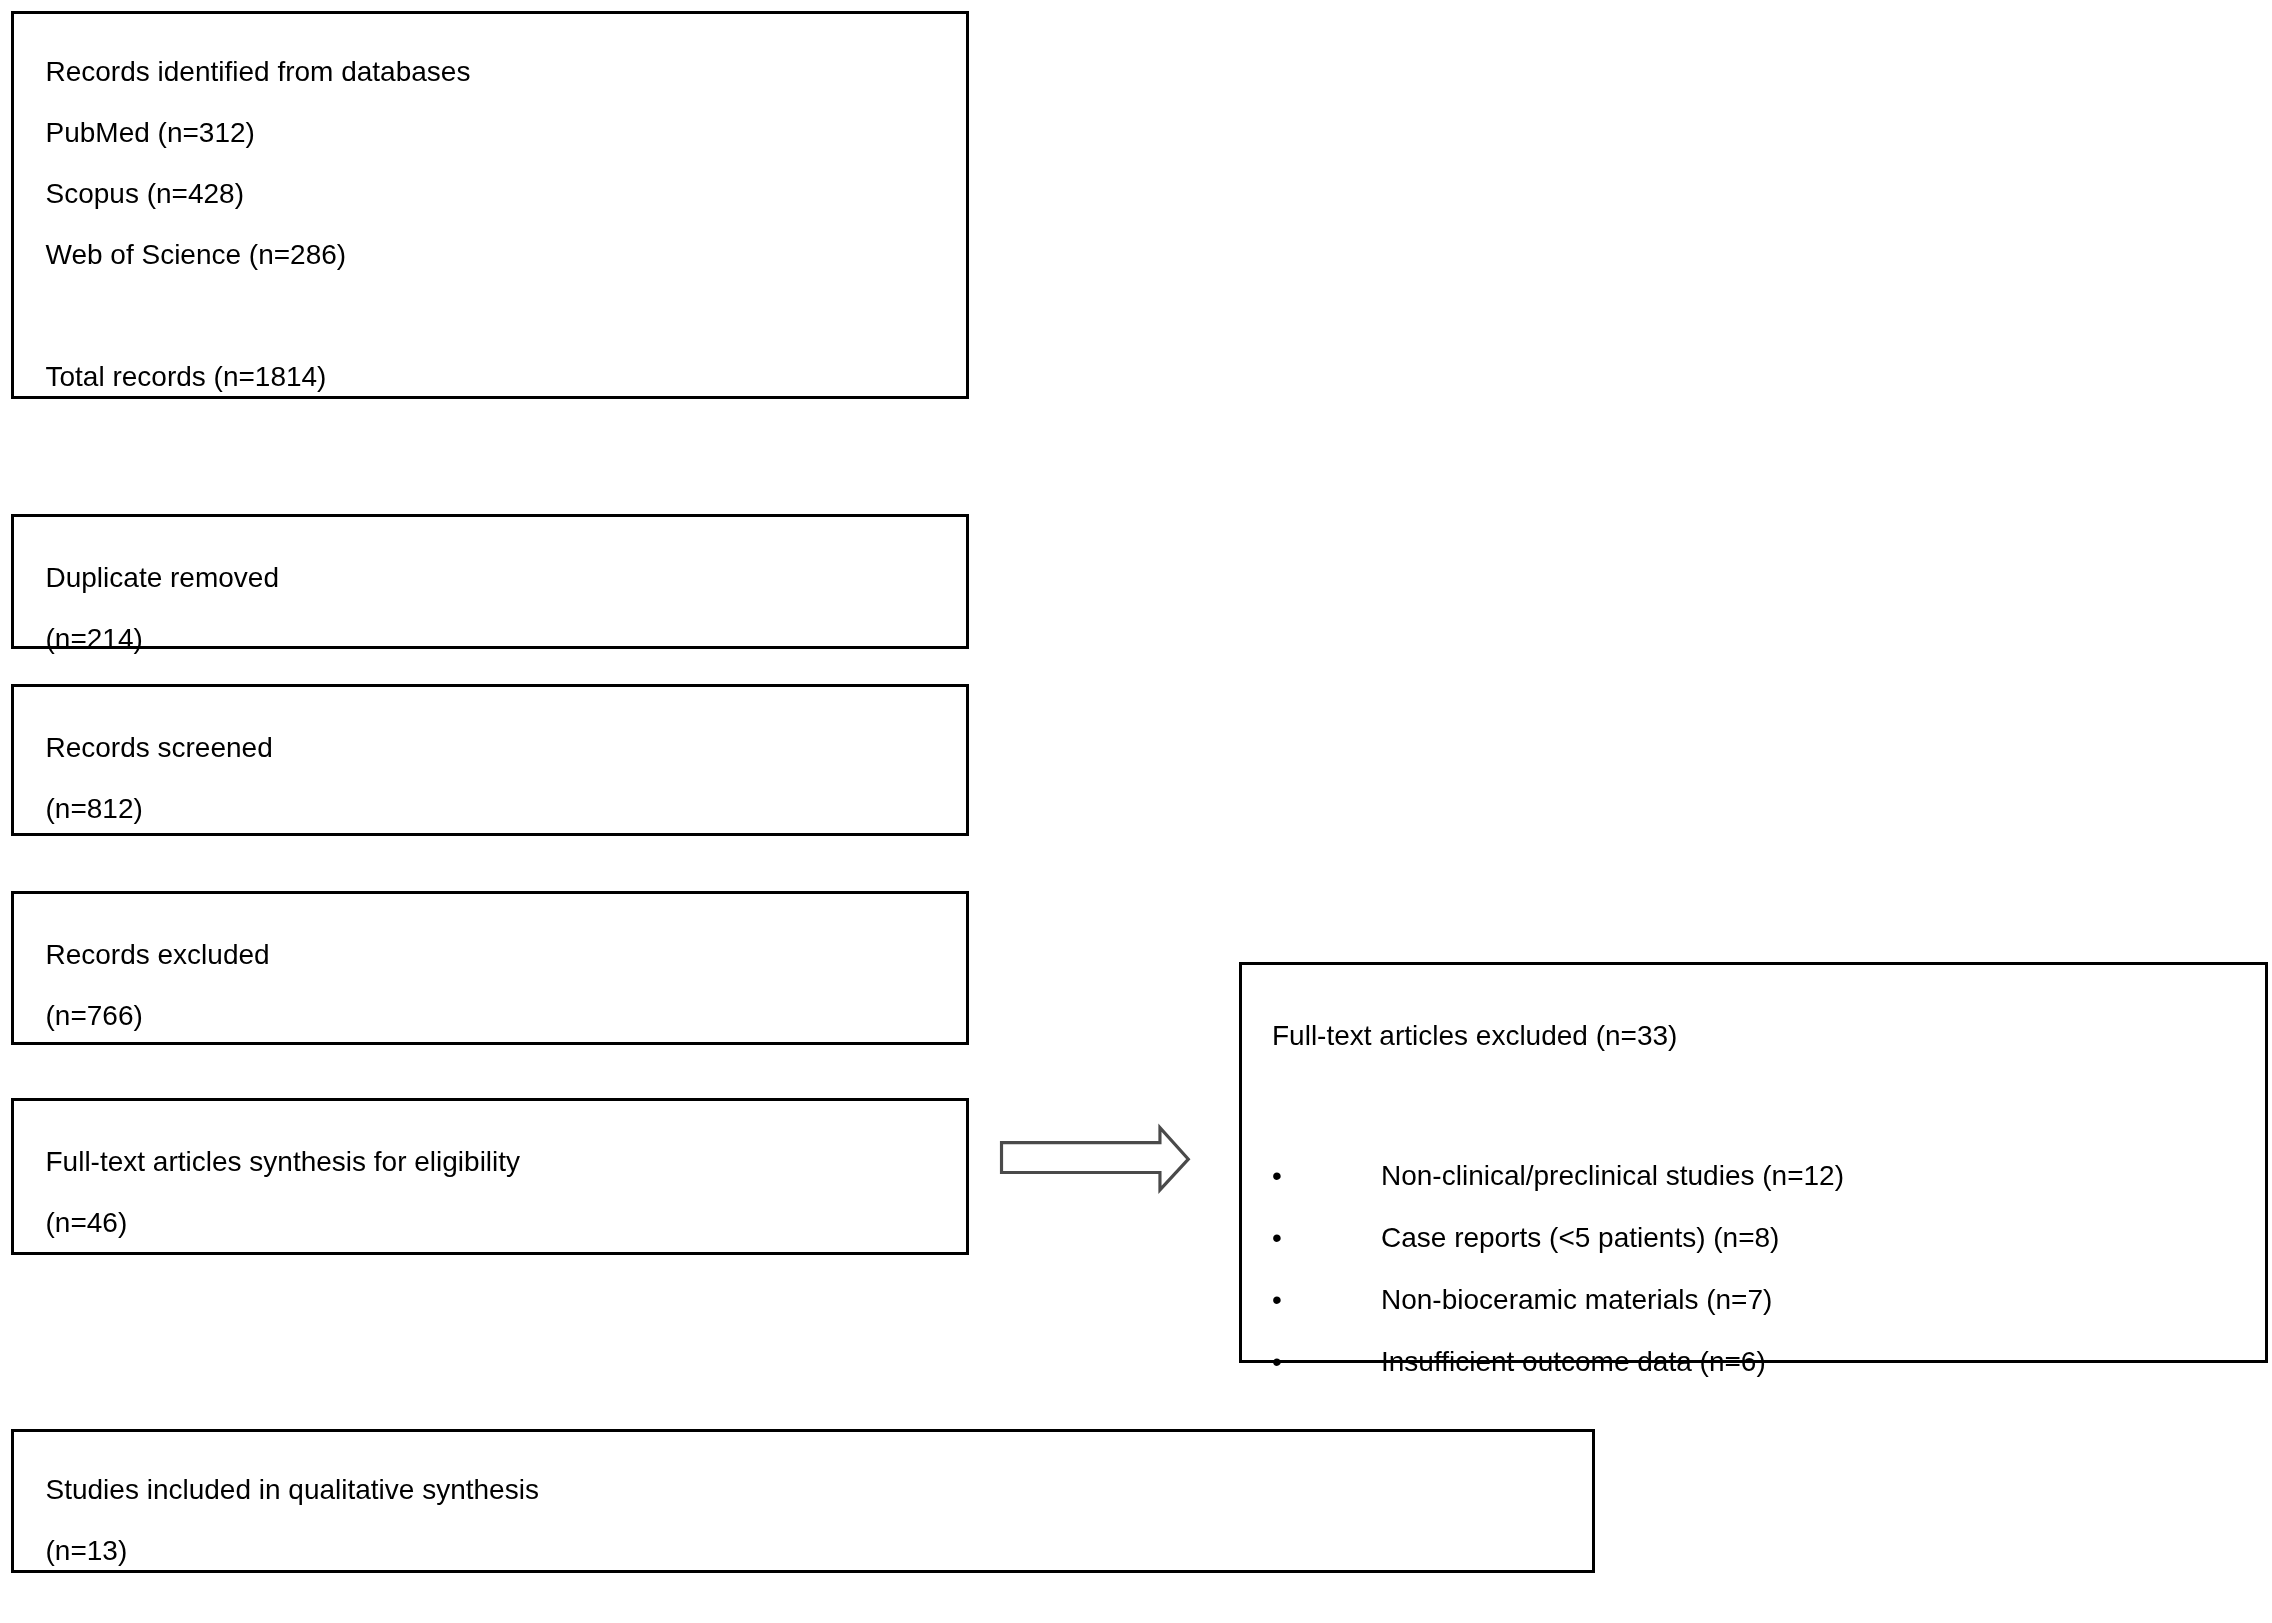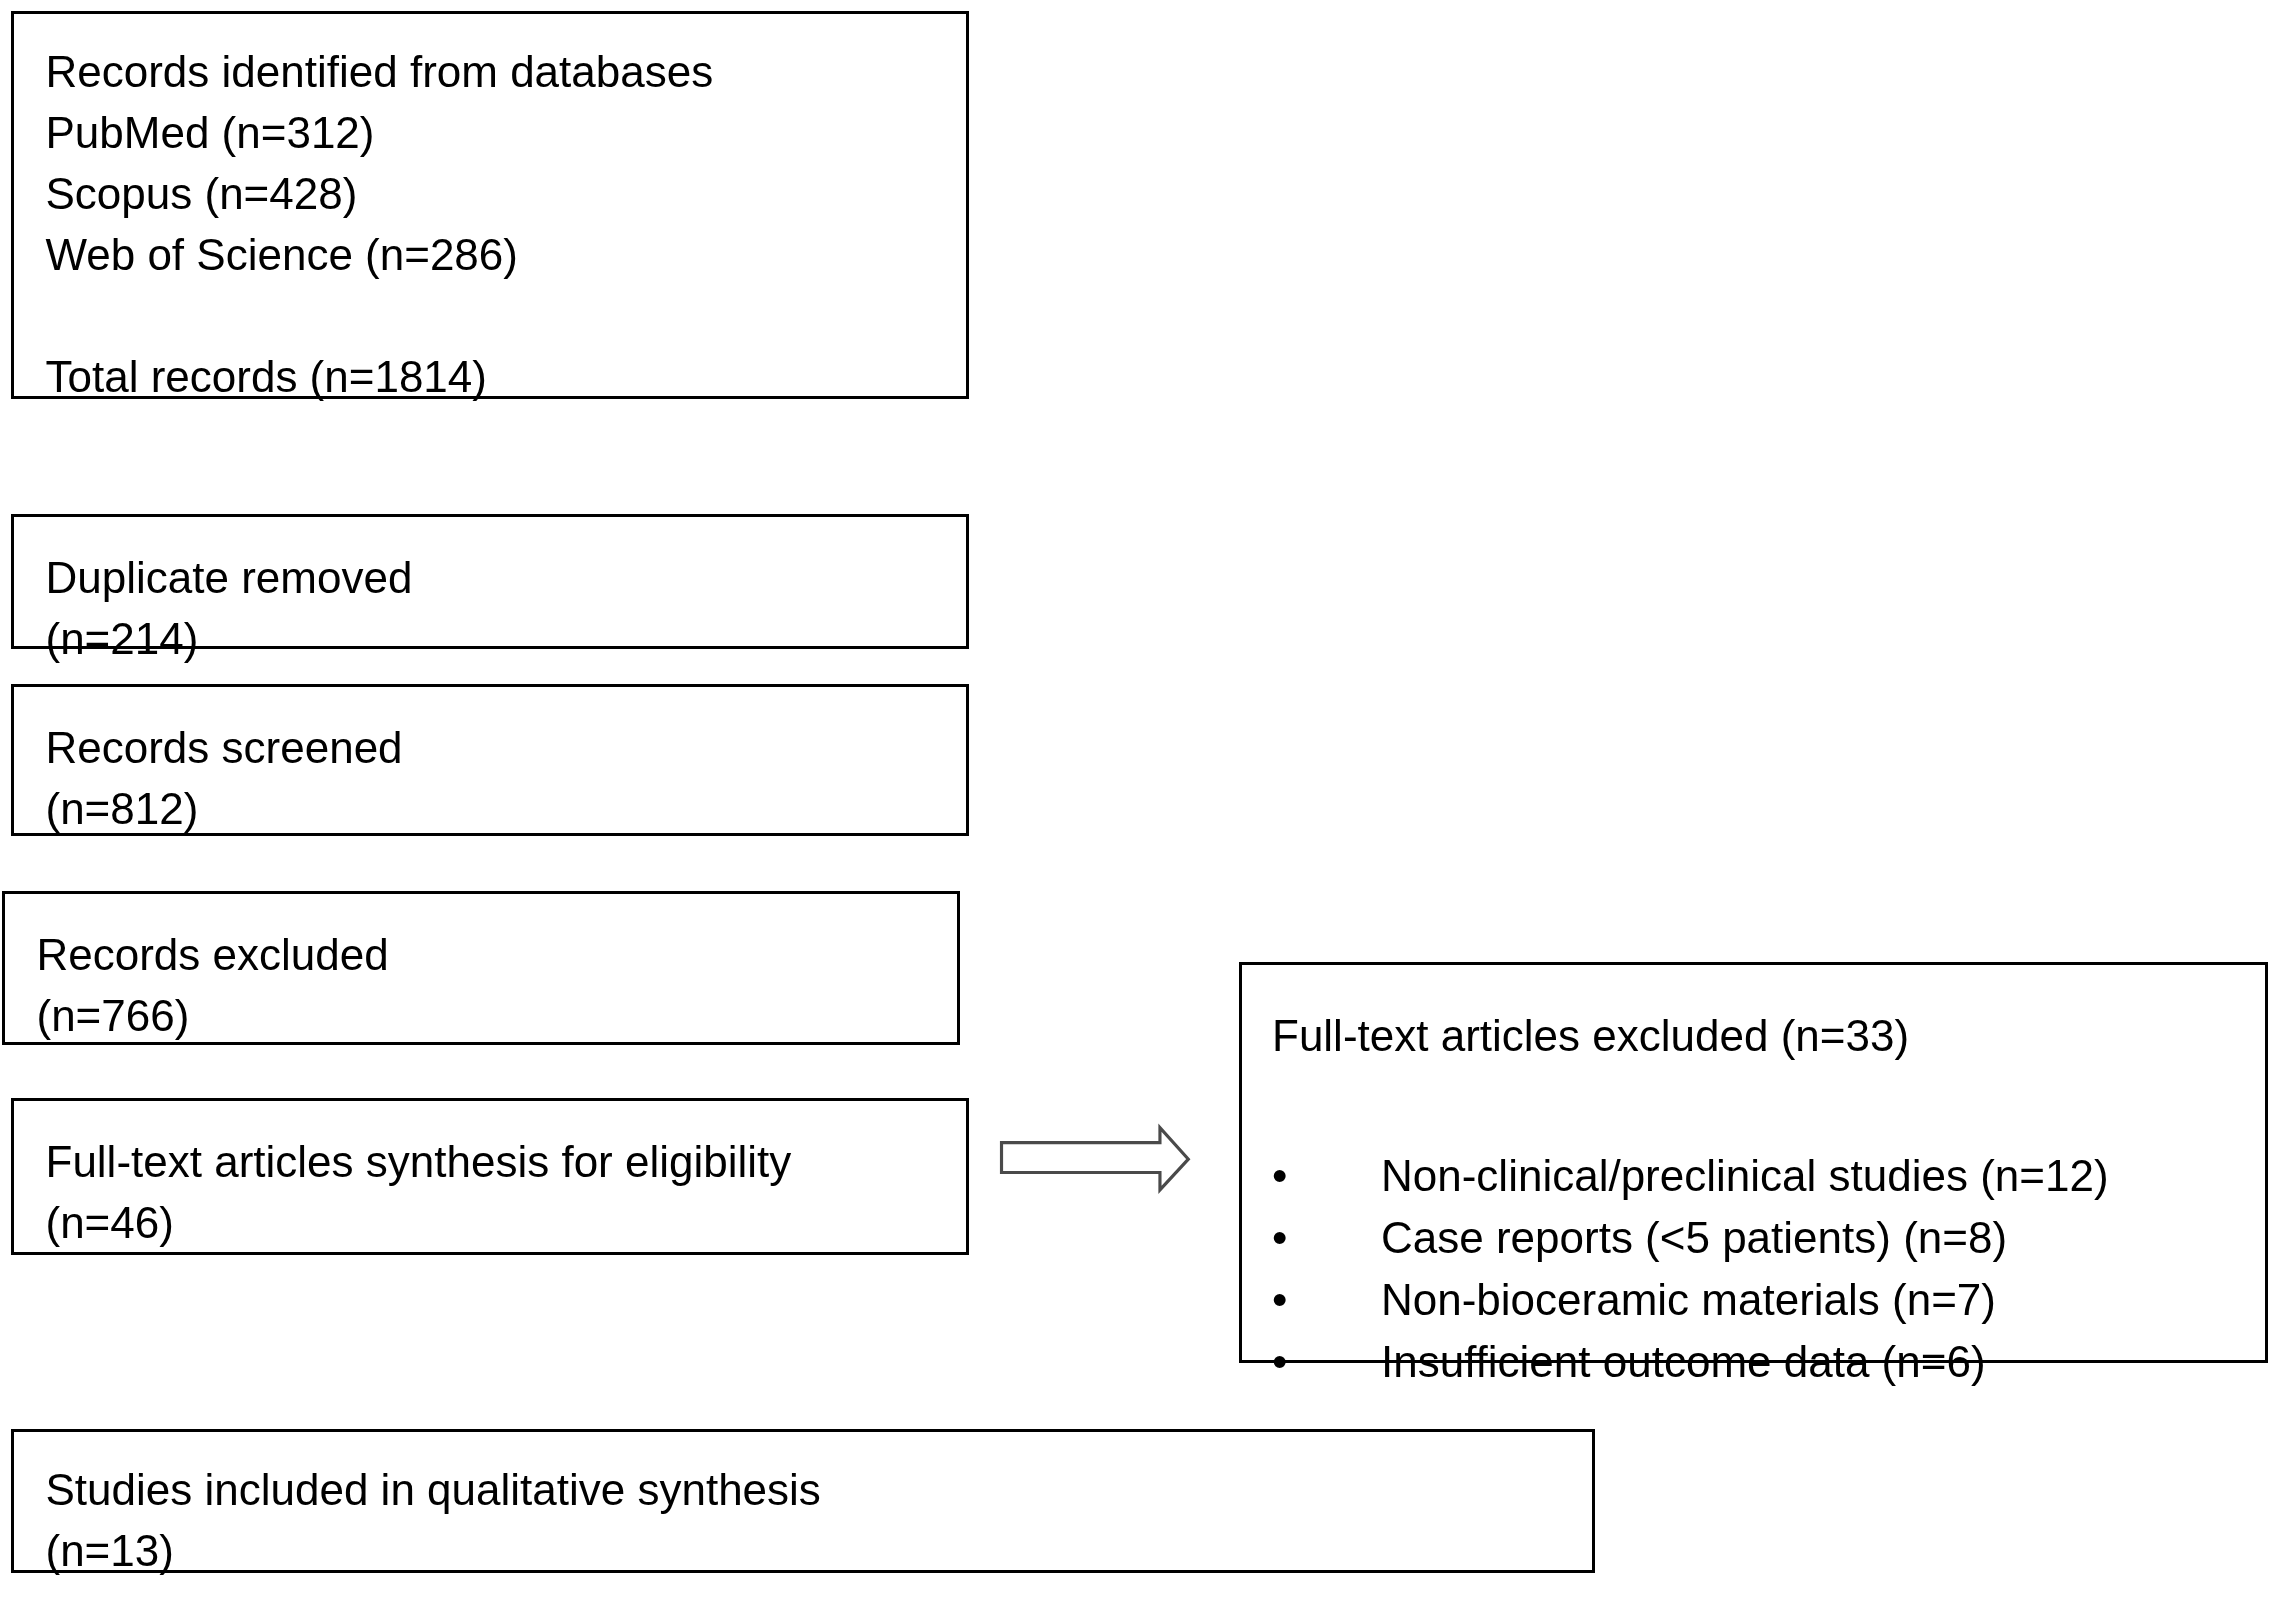--- a/index.html
+++ b/index.html
@@ -2,34 +2,34 @@
 <html style="font-size:12.6px"><head>
 <meta charset="utf-8">
 <style>
   html,body{margin:0;padding:0;background:#ffffff;}
   .canvas{
     position:relative;
     width:2273px;height:1624px;
     background:#ffffff;
     color:#000000;
     font-family:"Liberation Sans", sans-serif;
-    font-size:44px;
+    font-size:28px;
     overflow:hidden;
   }
   .box{
     position:absolute;
     border:3.1px solid #000000;
     box-sizing:border-box;
     background:#ffffff;
   }
   .line{min-height:61px;line-height:61px;white-space:pre;}
   .b-ident  {left:11px;  top:11px;   width:958px; height:388px; padding:27px 22px 0 31.5px;}
   .b-dup    {left:11px;  top:474px;  width:958px; height:135px; padding:30px 22px 0 31.5px;margin-top:40px;}
   .b-scr    {left:11px;  top:684px;  width:958px; height:152px; padding:30px 22px 0 31.5px;}
-  .b-exc    {left:2px;  top:891px; width:958px; height:154px; padding:30px 22px 0 31.5px;}
+  .b-exc    {left:11px;  top:891px; width:958px; height:154px; padding:30px 22px 0 31.5px;}
   .b-ft     {left:11px;  top:1098px; width:958px; height:157px; padding:30px 22px 0 31.5px;}
   .b-ftexcl {left:1239px;top:962px; width:1029px; height:401px; padding:23.6px 22px 0 30px;}
   .b-inc    {left:11px;  top:1429px; width:1584px; height:144px; padding:27px 22px 0 31.5px;}
   .b-ftexcl .line80{min-height:62px;line-height:62px;white-space:pre;margin-top:16px;}
   .bullet-row{display:flex;min-height:62px;line-height:62px;}
   .bullet{flex:0 0 61px;}
   .bullet-text{flex:1 1 auto;white-space:pre;margin-left:48px;}
   .arrow{position:absolute;left:996px;top:1122px;width:201px;height:79px;}
 </style>
 </head>

